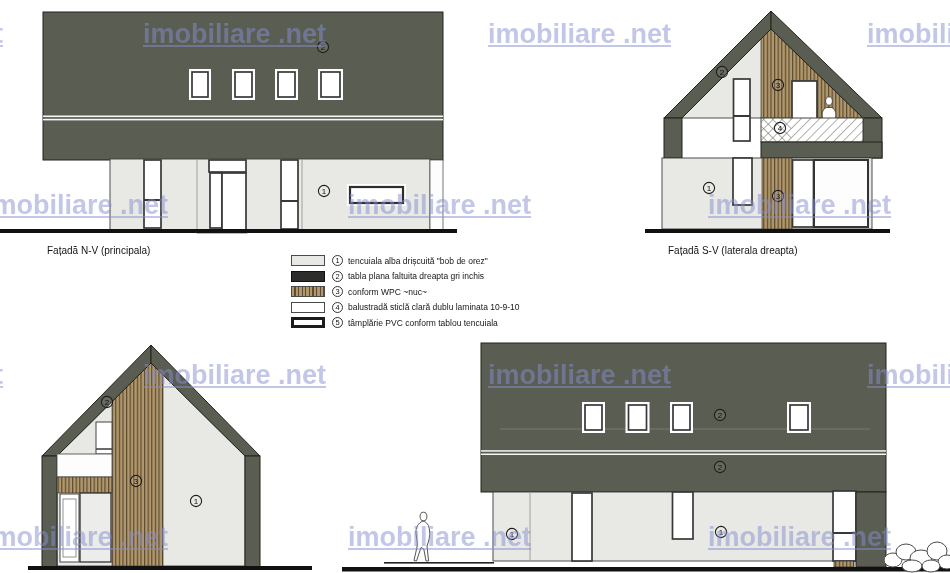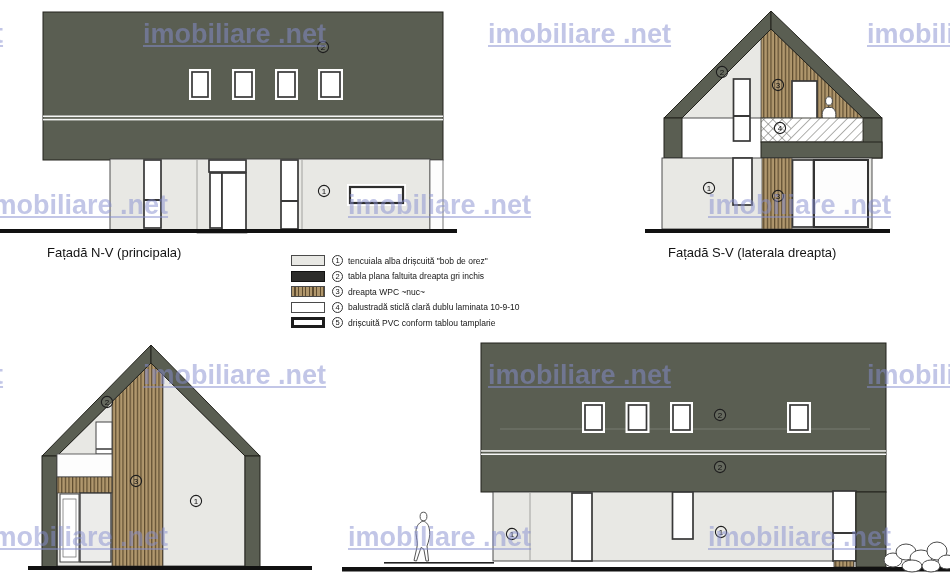--- a/index.html
+++ b/index.html
@@ -1,19 +1,19 @@
 <!DOCTYPE html>
 <html><head>
 <meta charset="utf-8">
 <style>
   html,body{margin:0;padding:0;background:#fff;}
   #canvas{position:relative;width:950px;height:573px;overflow:hidden;background:#ffffff;
           font-family:"Liberation Sans",sans-serif;}
   #canvas svg{position:absolute;left:0;top:0;z-index:1;}
-  .flabel{position:absolute;font-size:13px;color:#141414;white-space:nowrap;z-index:3;}
+  .flabel{position:absolute;font-size:10px;color:#141414;white-space:nowrap;z-index:3;}
   .legend{position:absolute;left:291px;top:255px;z-index:3;}
   .lrow{display:flex;align-items:center;height:11px;margin-bottom:4.6px;}
   .sw{width:34px;height:11px;border:1px solid #4a4a4a;box-sizing:border-box;margin-right:7px;flex:0 0 auto;}
   .sw-plaster{background:#e8e8e4;}
   .sw-metal{background:#2d2d2b;border-color:#111;}
   .sw-wood{background:repeating-linear-gradient(90deg,#b0976d 0 2.4px,#5d4b2f 2.4px 3.6px);}
   .sw-glass{background:#ffffff;}
   .sw-pvc{background:#ffffff;border:3px solid #1c1c1c;}
   .lnum{width:11px;height:11px;border:1px solid #333;border-radius:50%;font-size:7.5px;line-height:10px;
         text-align:center;margin-right:5px;color:#111;box-sizing:border-box;flex:0 0 auto;}
@@ -249,31 +249,31 @@
     <span class="ltext">tencuiala alba drișcuită "bob de orez"</span>
   </div>
   <div class="lrow">
     <span class="sw sw-metal"></span>
     <span class="lnum">2</span>
     <span class="ltext">tabla plana faltuita dreapta gri inchis</span>
   </div>
   <div class="lrow">
     <span class="sw sw-wood"></span>
     <span class="lnum">3</span>
-    <span class="ltext">dreapta WPC ~nuc~</span>
+    <span class="ltext">conform WPC ~nuc~</span>
   </div>
   <div class="lrow">
     <span class="sw sw-glass"></span>
     <span class="lnum">4</span>
     <span class="ltext">balustradă sticlă clară dublu laminata 10-9-10</span>
   </div>
   <div class="lrow">
     <span class="sw sw-pvc"></span>
     <span class="lnum">5</span>
-    <span class="ltext">drișcuită PVC conform tablou tamplarie</span>
+    <span class="ltext">tâmplărie PVC conform tablou tencuiala</span>
   </div>
 </div>
 
 <div class="wm" style="left:-180px;top:21px">imobiliare .net</div>
 <div class="wm" style="left:143px;top:21px">imobiliare .net</div>
 <div class="wm" style="left:488px;top:21px">imobiliare .net</div>
 <div class="wm" style="left:867px;top:21px">imobiliare .net</div>
 <div class="wm" style="left:-15px;top:192px">imobiliare .net</div>
 <div class="wm" style="left:348px;top:192px">imobiliare .net</div>
 <div class="wm" style="left:708px;top:192px">imobiliare .net</div>

